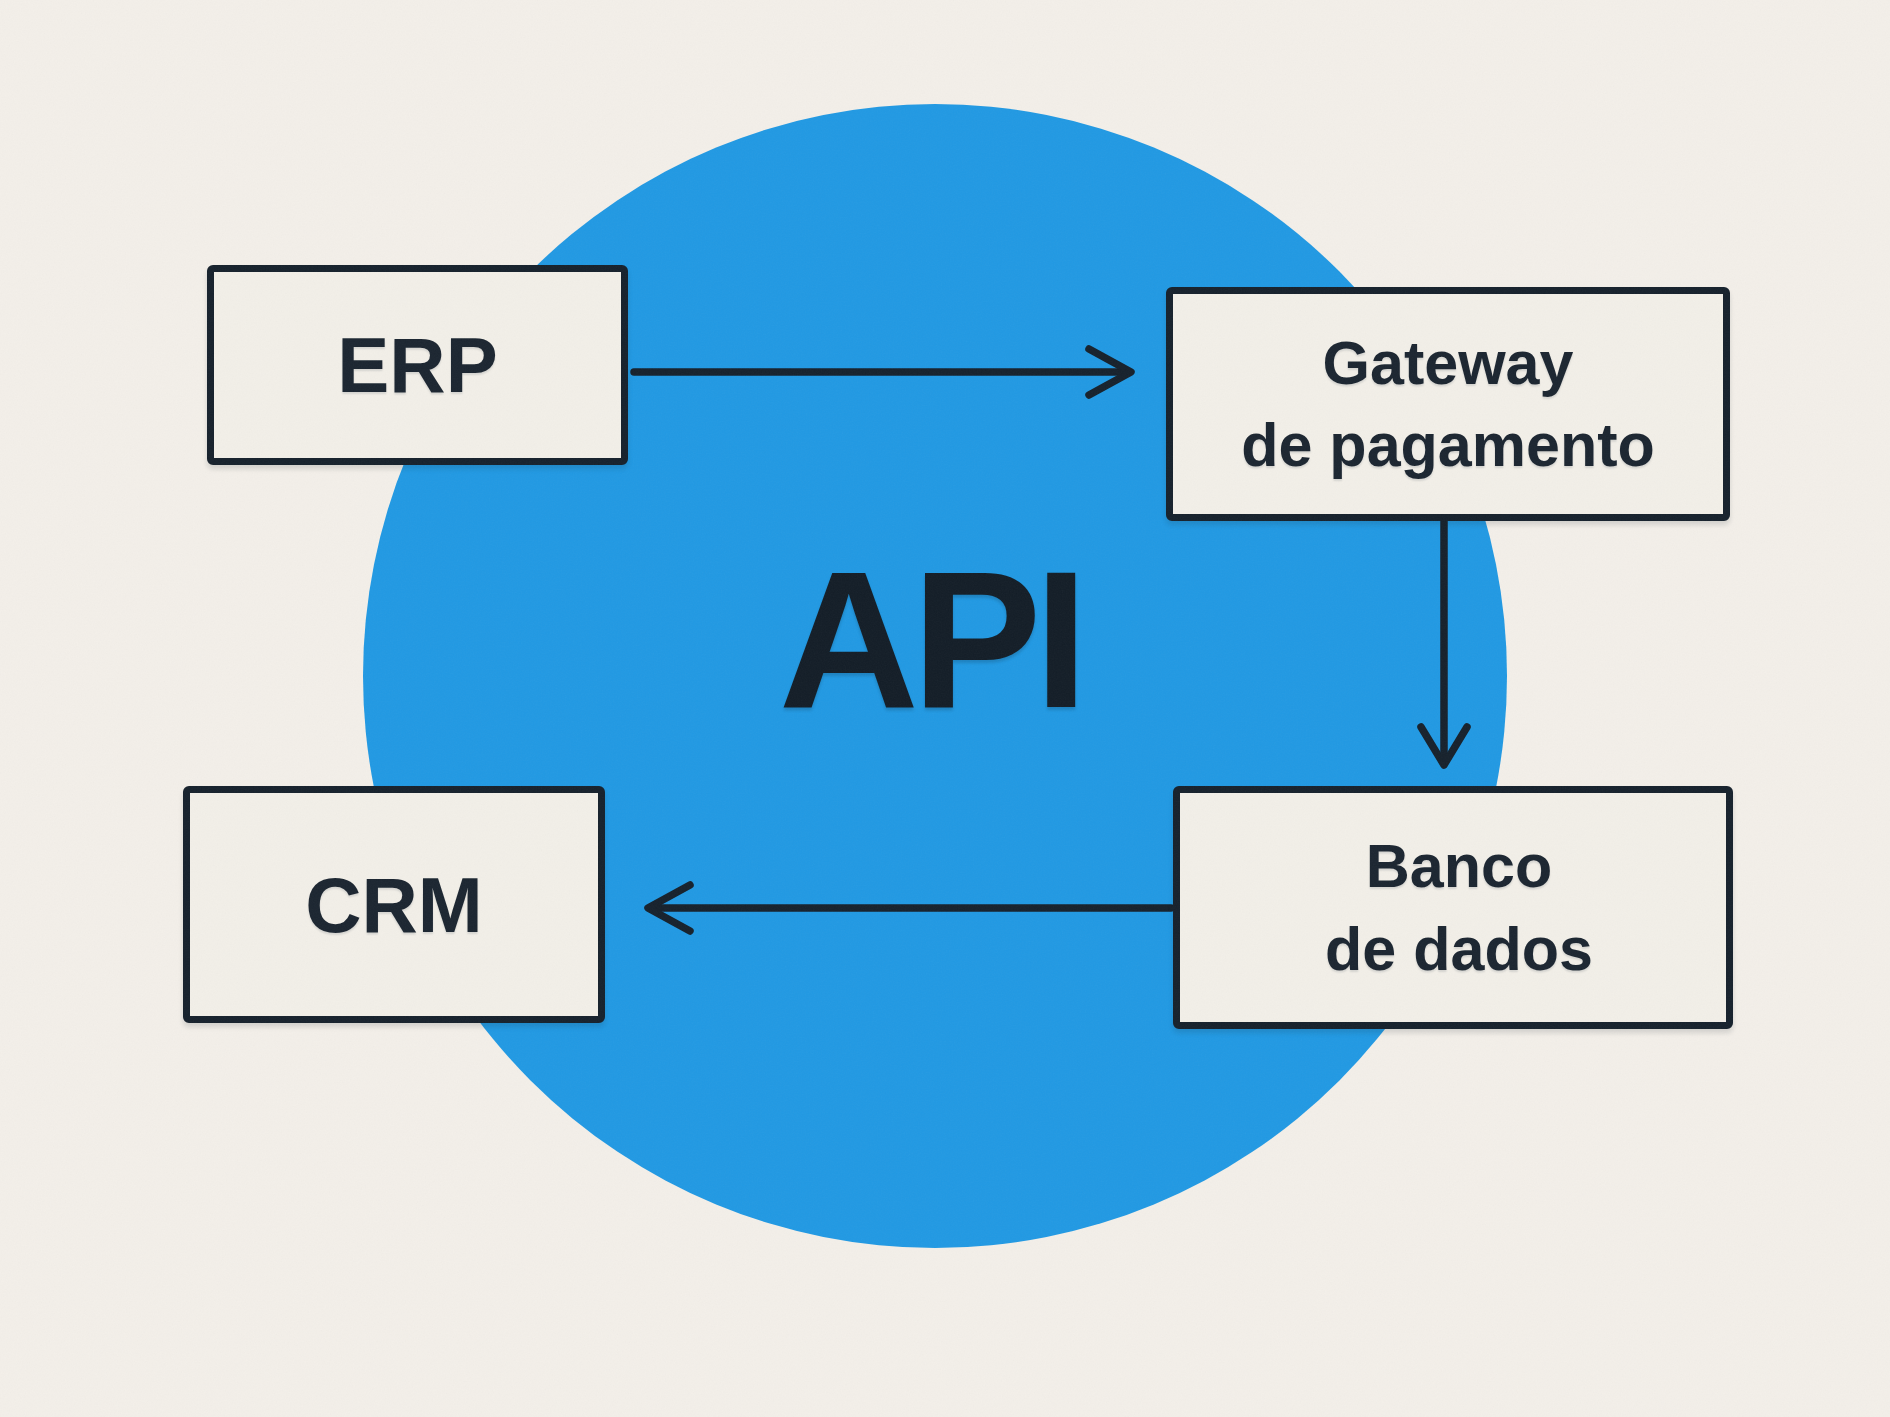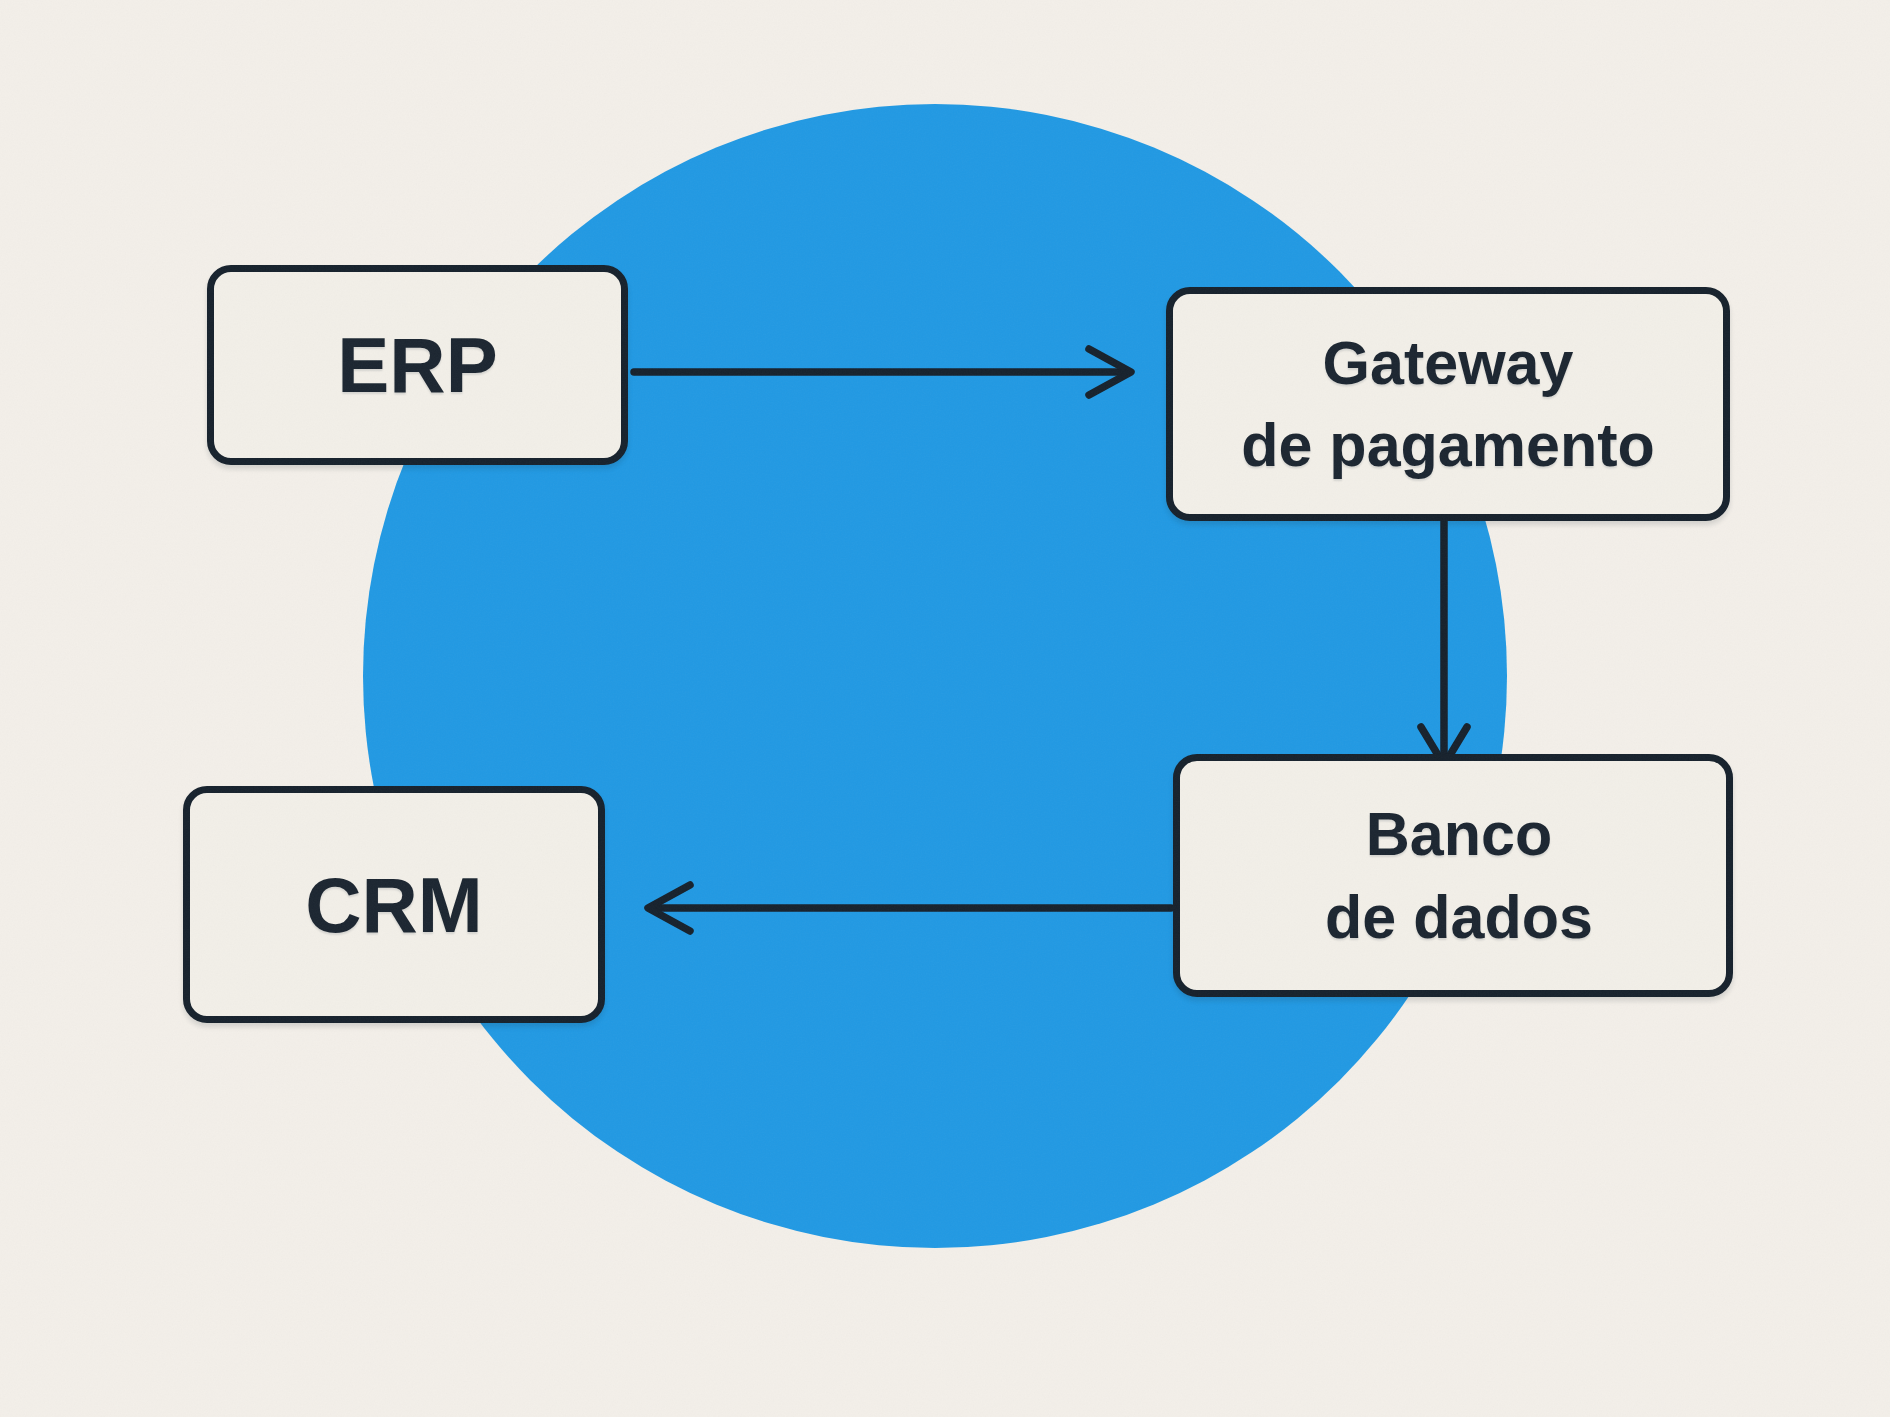--- a/index.html
+++ b/index.html
@@ -52,38 +52,38 @@
     stroke: #16212c;
     stroke-width: 7.5;
     stroke-linecap: round;
     stroke-linejoin: round;
   }
   
   .node {
     position: absolute;
     box-sizing: border-box;
     border: 7px solid #16212c;
-    border-radius: 24px;
+    border-radius: 6px;
     background: #f2efe8;
     display: flex;
     align-items: center;
     justify-content: center;
     text-align: center;
     box-shadow: 0 4px 5px rgba(22, 33, 44, 0.14);
   }
   .node-label {
     white-space: pre-line;
     font-weight: 700;
     color: #1b2530;
     text-shadow: 0 2px 2px rgba(10, 25, 40, 0.12);
   }
   .node--erp      { left: 207px;  top: 265px; width: 421px; height: 200px; }
   .node--gateway  { left: 1166px; top: 263px; width: 564px; height: 234px; margin-top: 24px; }
   .node--crm      { left: 183px;  top: 786px; width: 422px; height: 237px; }
-  .node--database { left: 1173px; top: 754px; width: 560px; height: 243px; padding-left: 12px; }
+  .node--database { left: 1173px; top: 786px; width: 560px; height: 243px; padding-left: 12px; }
   .node--erp .node-label,
   .node--crm .node-label { font-size: 78px; line-height: 1; }
   .node--gateway .node-label,
   .node--database .node-label { font-size: 61px; line-height: 1.35; }
   
   .grain {
     position: absolute;
     left: 0;
     top: 0;
     pointer-events: none;
@@ -104,20 +104,21 @@
     <g>
       <path d="M 1444 499 L 1444 760"></path>
       <path d="M 1421 727 L 1444 765 L 1467 727"></path>
     </g>
     <g>
       <path d="M 1171 908 L 653 908"></path>
       <path d="M 690 885 L 648 908 L 690 931"></path>
     </g>
   </svg>
 
+  <div class="api-label">API</div>
 
   <div class="node node--erp">
     <span class="node-label">ERP</span>
   </div>
 
   <div class="node node--gateway">
     <span class="node-label">Gateway
 de pagamento</span>
   </div>
 

